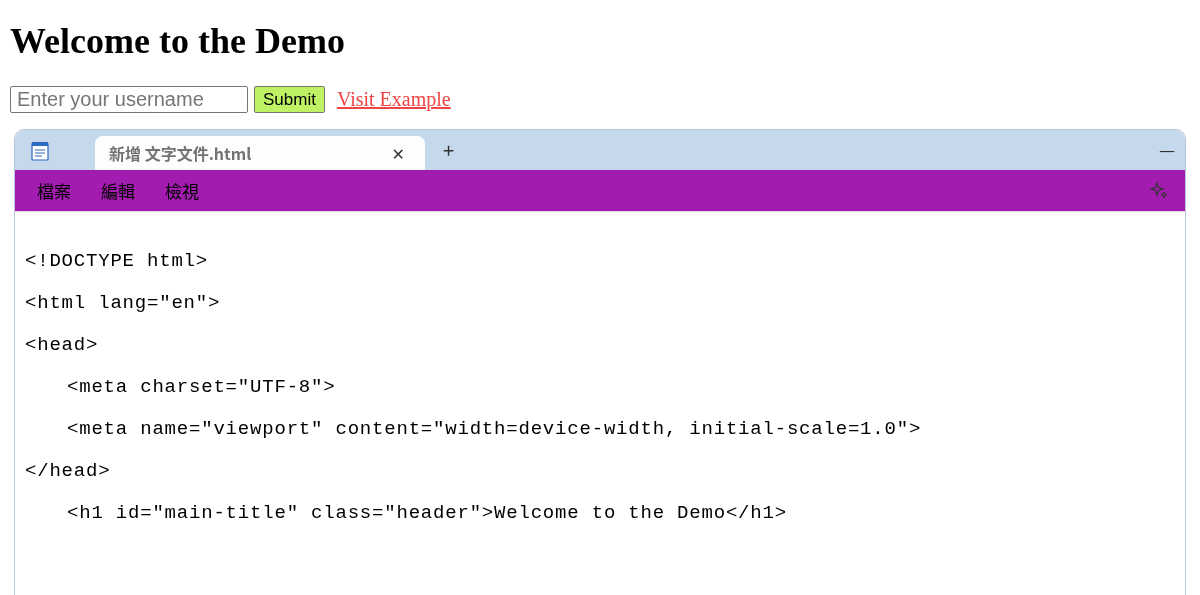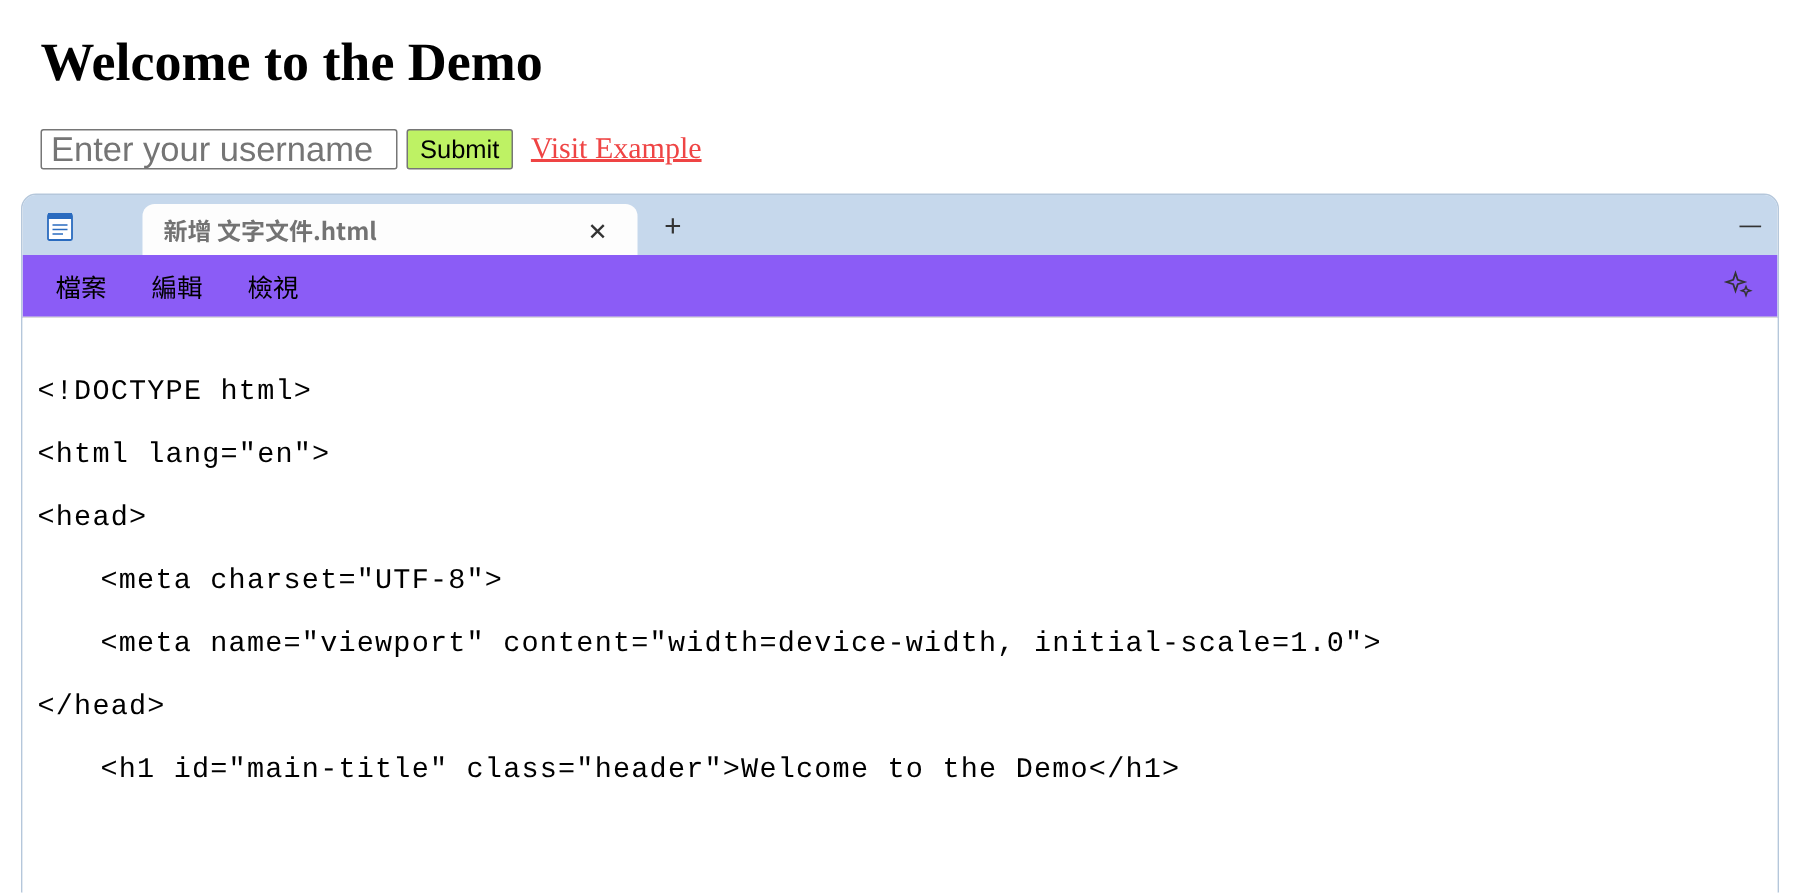--- a/index.html
+++ b/index.html
@@ -5,30 +5,30 @@
   * { box-sizing: border-box; }
   body {
     margin: 0;
     padding: 0;
     font-family: "Times New Roman", Times, serif;
     background: #fff;
     width: 1200px;
     height: 595px;
     overflow: hidden;
   }
-  .demo-area { padding: 10px 14px 6px 27px; }
+  .demo-area { padding: 10px 14px 6px 10px; }
   .demo-area h1 {
     font-size: 36px;
     font-weight: bold;
     margin: 10px 0 24px 0;
   }
   .form-row { display: flex; align-items: center; gap: 6px; }
   .demo-input {
     font-family: Arial, sans-serif;
-    font-size: 23px;
+    font-size: 20px;
     width: 238px;
     height: 27px;
     padding: 2px 6px;
     border: 1px solid #767676;
     border-radius: 2px;
     background: #fff;
   }
   .demo-input::placeholder { color: #757575; }
   .demo-btn {
     font-family: Arial, sans-serif;
@@ -103,21 +103,21 @@
     cursor: pointer;
   }
   .win-controls {
     position: absolute;
     right: 10px;
     top: 6px;
     font-size: 18px;
     color: #333;
   }
   .menubar {
-    background: #8b5cf6;
+    background: #a21caf;
     height: 42px;
     border-bottom: 1px solid #dcdcdc;
     display: flex;
     align-items: center;
     padding-left: 22px;
     gap: 30px;
     position: relative;
   }
   .menu-item {
     font-size: 17px;

